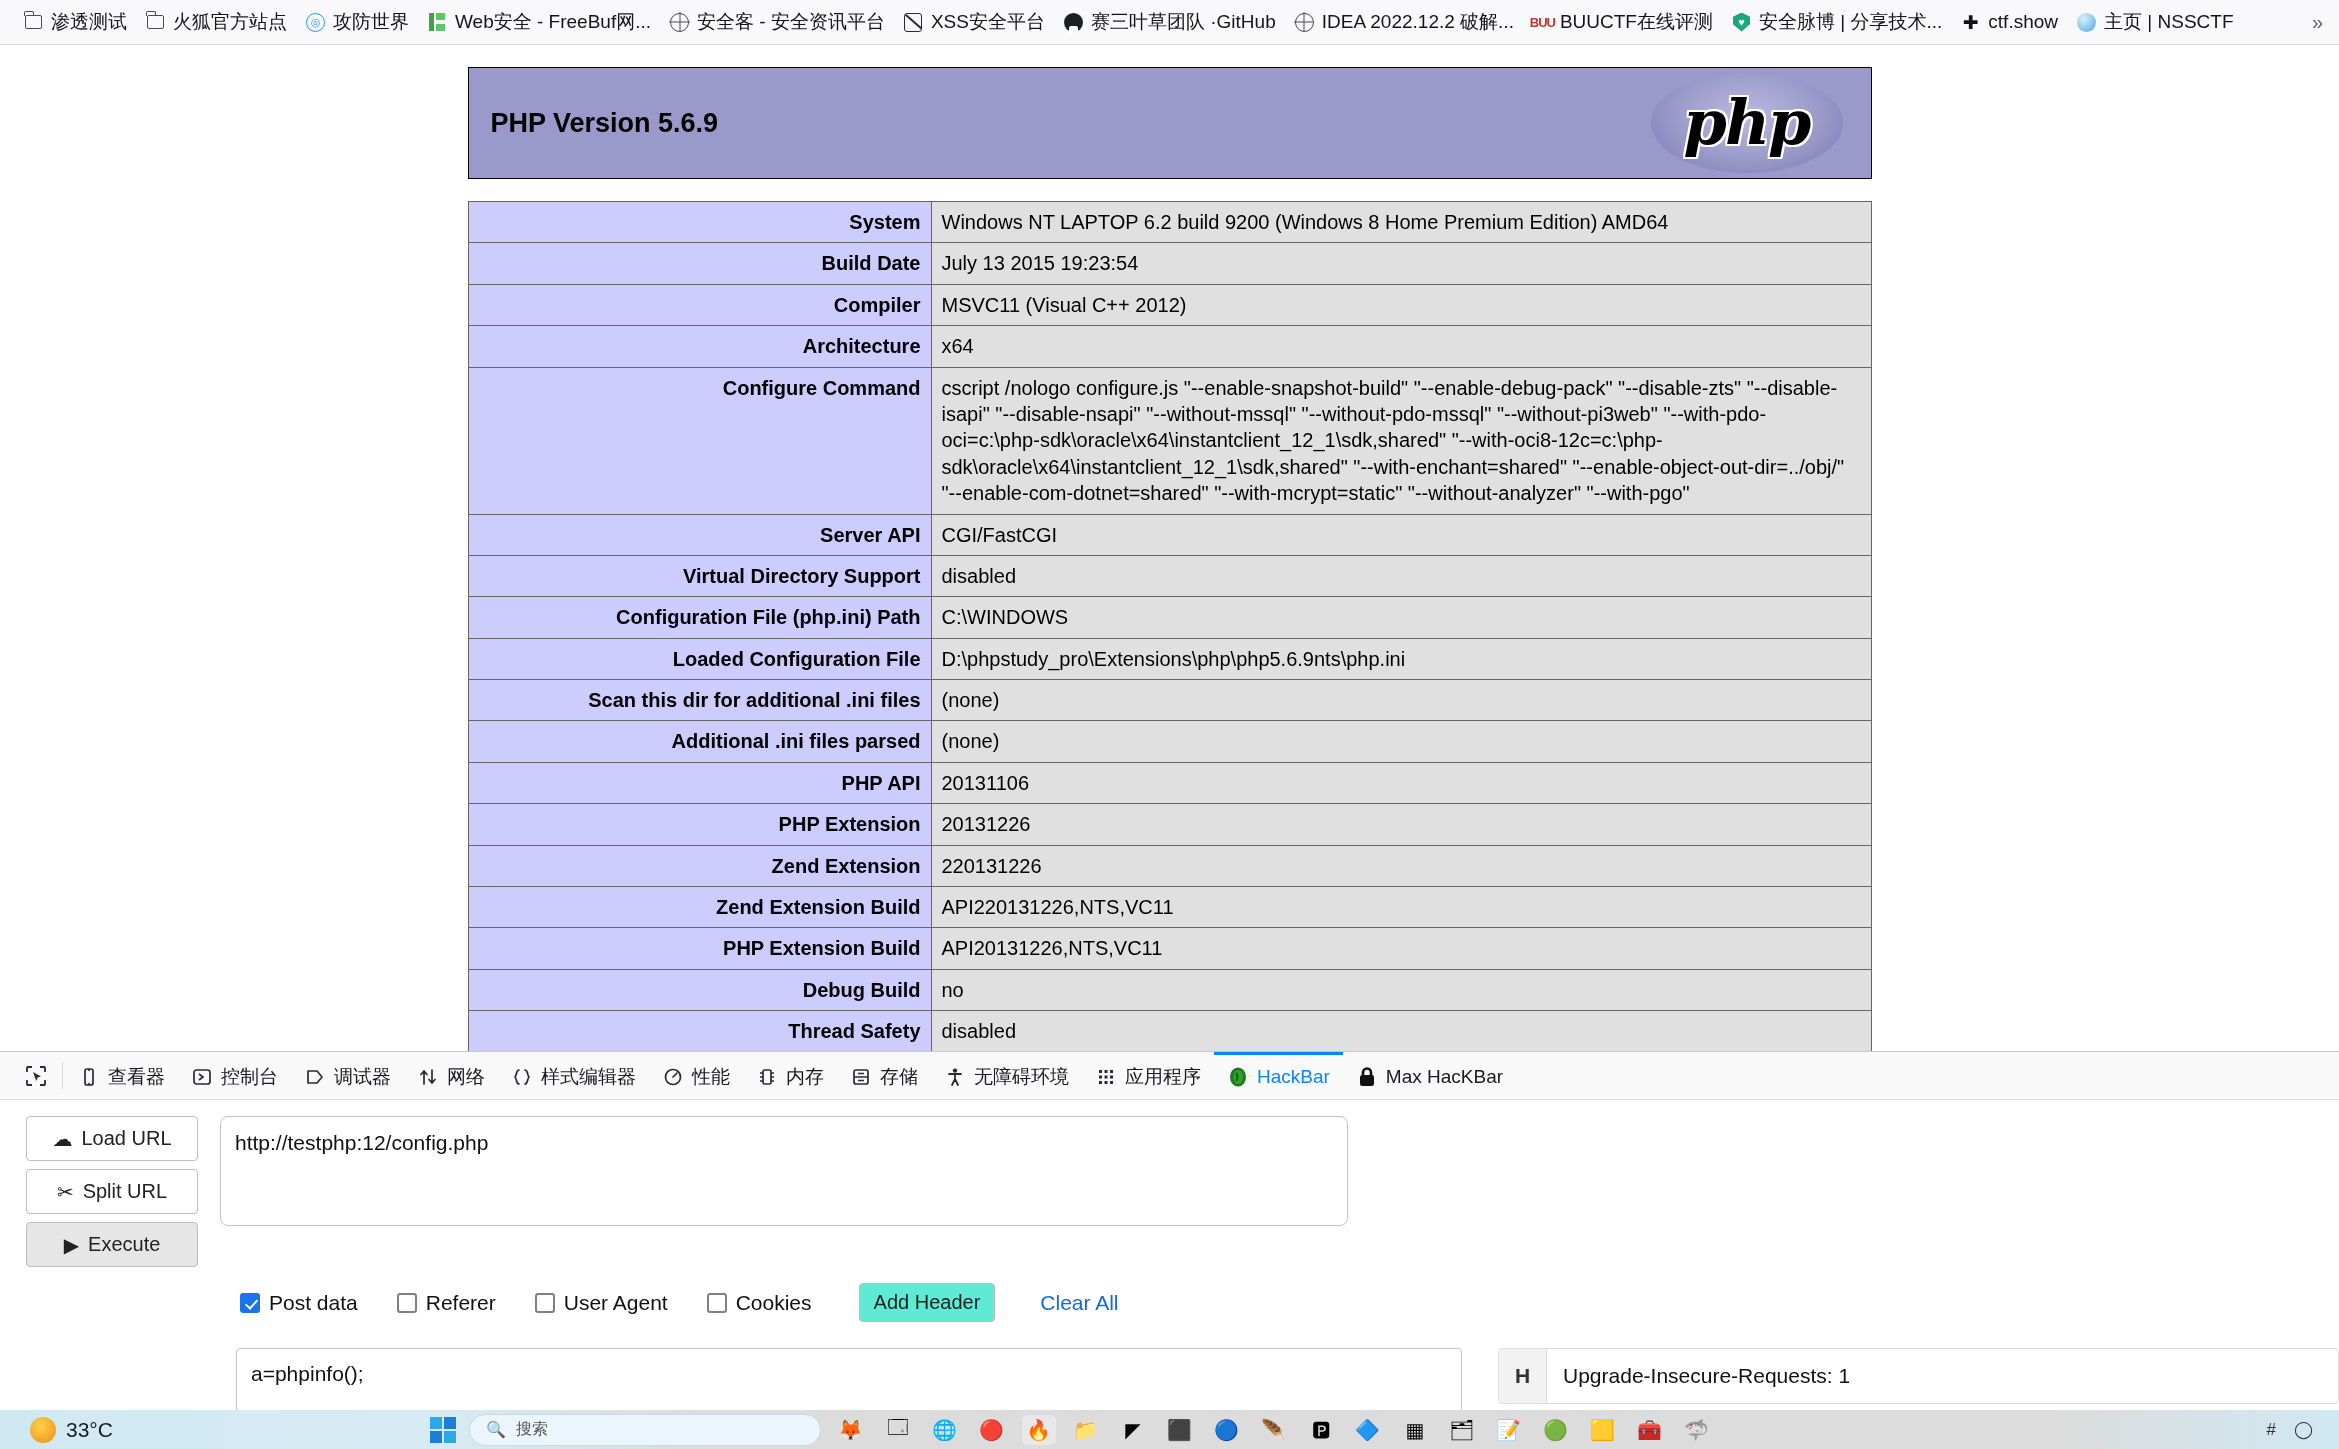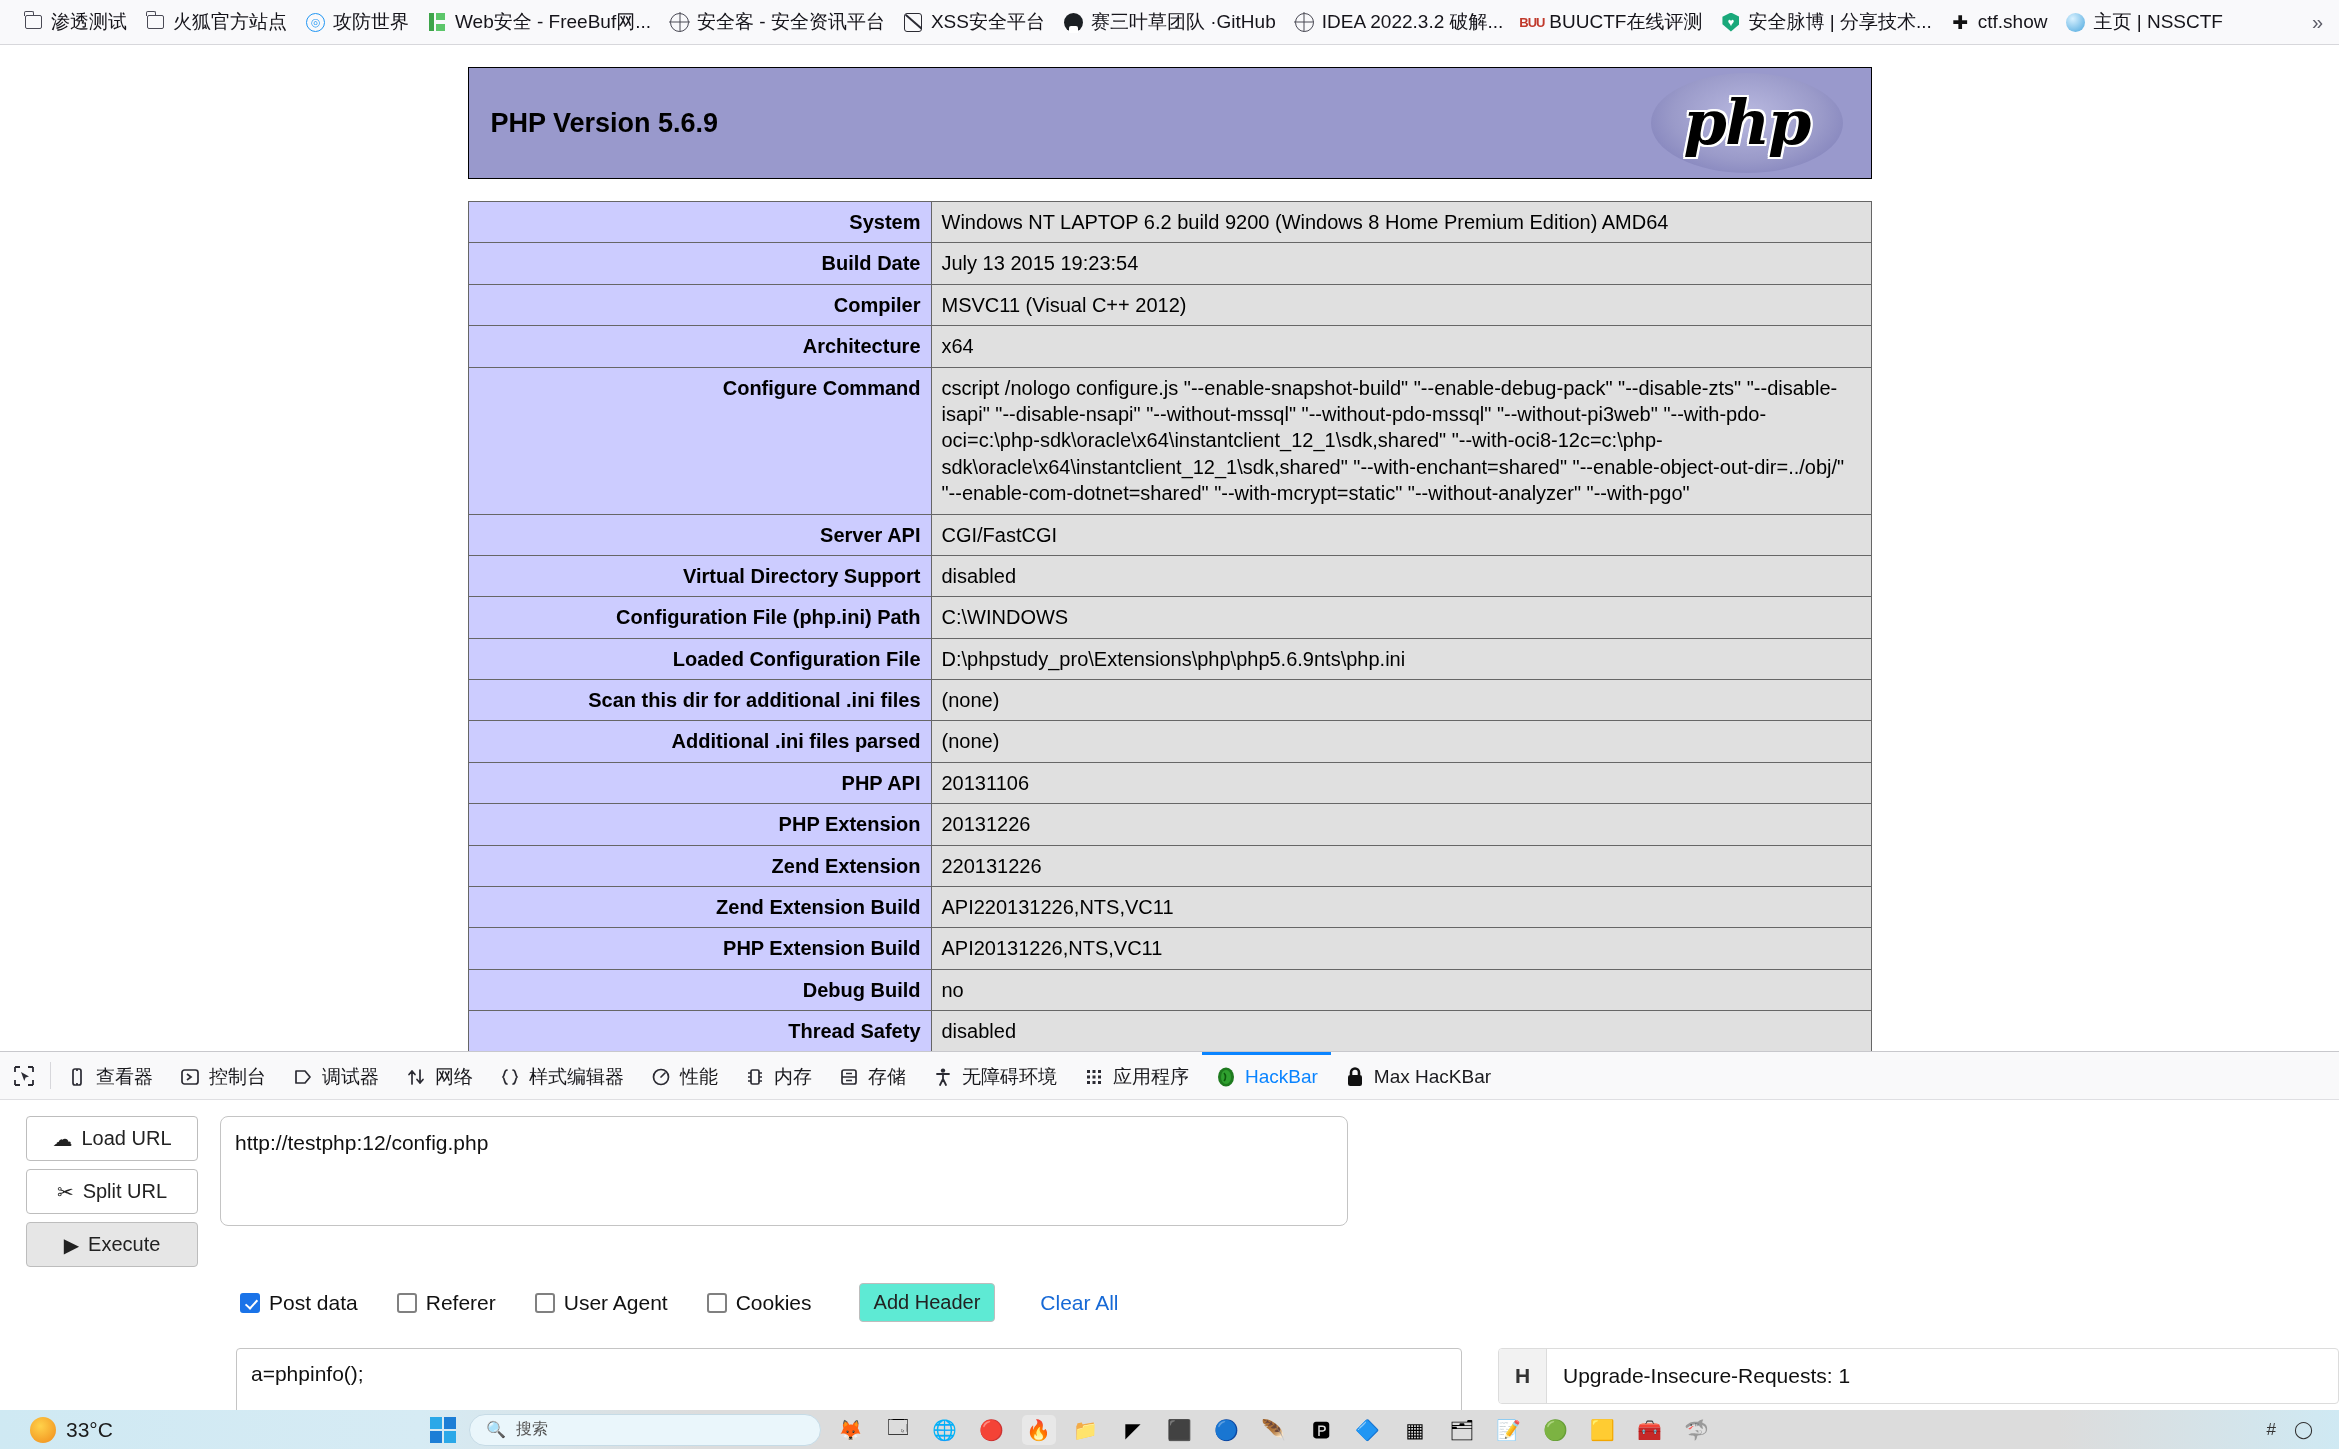--- a/index.html
+++ b/index.html
@@ -208,21 +208,21 @@
     border-top: 1px solid #c8c8cc;
     display: flex;
     flex-direction: column;
   }
   #dt-toolbar {
     height: 48px;
     background: #f9f9fa;
     border-bottom: 1px solid #dfdfe2;
     display: flex;
     align-items: stretch;
-    padding-left: 0;
+    padding-left: 12px;
     flex: 0 0 auto;
   }
   .dt-picker {
     display: flex; align-items: center;
     padding: 0 13px;
     cursor: default;
   }
   .dt-sep {
     width: 1px;
     background: #d7d7db;
@@ -529,21 +529,21 @@
     <span class="bm-ico">
         <span class="ico-github"></span>
       </span>
     <span class="bm-lbl">赛三叶草团队 ·GitHub</span>
   </div>
 
   <div class="bm-item">
     <span class="bm-ico">
         <span class="ico-globe"></span>
       </span>
-    <span class="bm-lbl">IDEA 2022.3.2 破解...</span>
+    <span class="bm-lbl">IDEA 2022.12.2 破解...</span>
   </div>
 
   <div class="bm-item">
     <span class="bm-ico ico-buu">BUU</span>
     <span class="bm-lbl">BUUCTF在线评测</span>
   </div>
 
   <div class="bm-item">
     <span class="bm-ico">
         <span class="ico-shield">♥</span>

